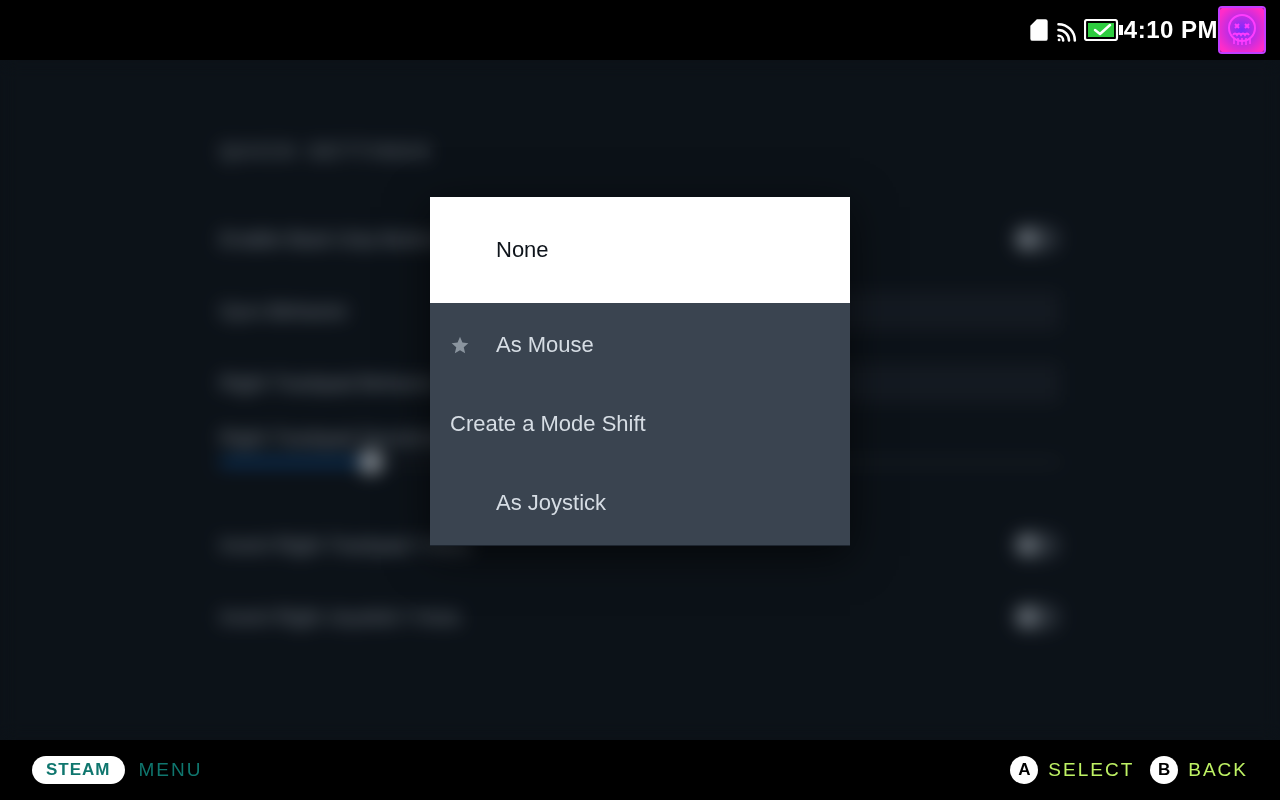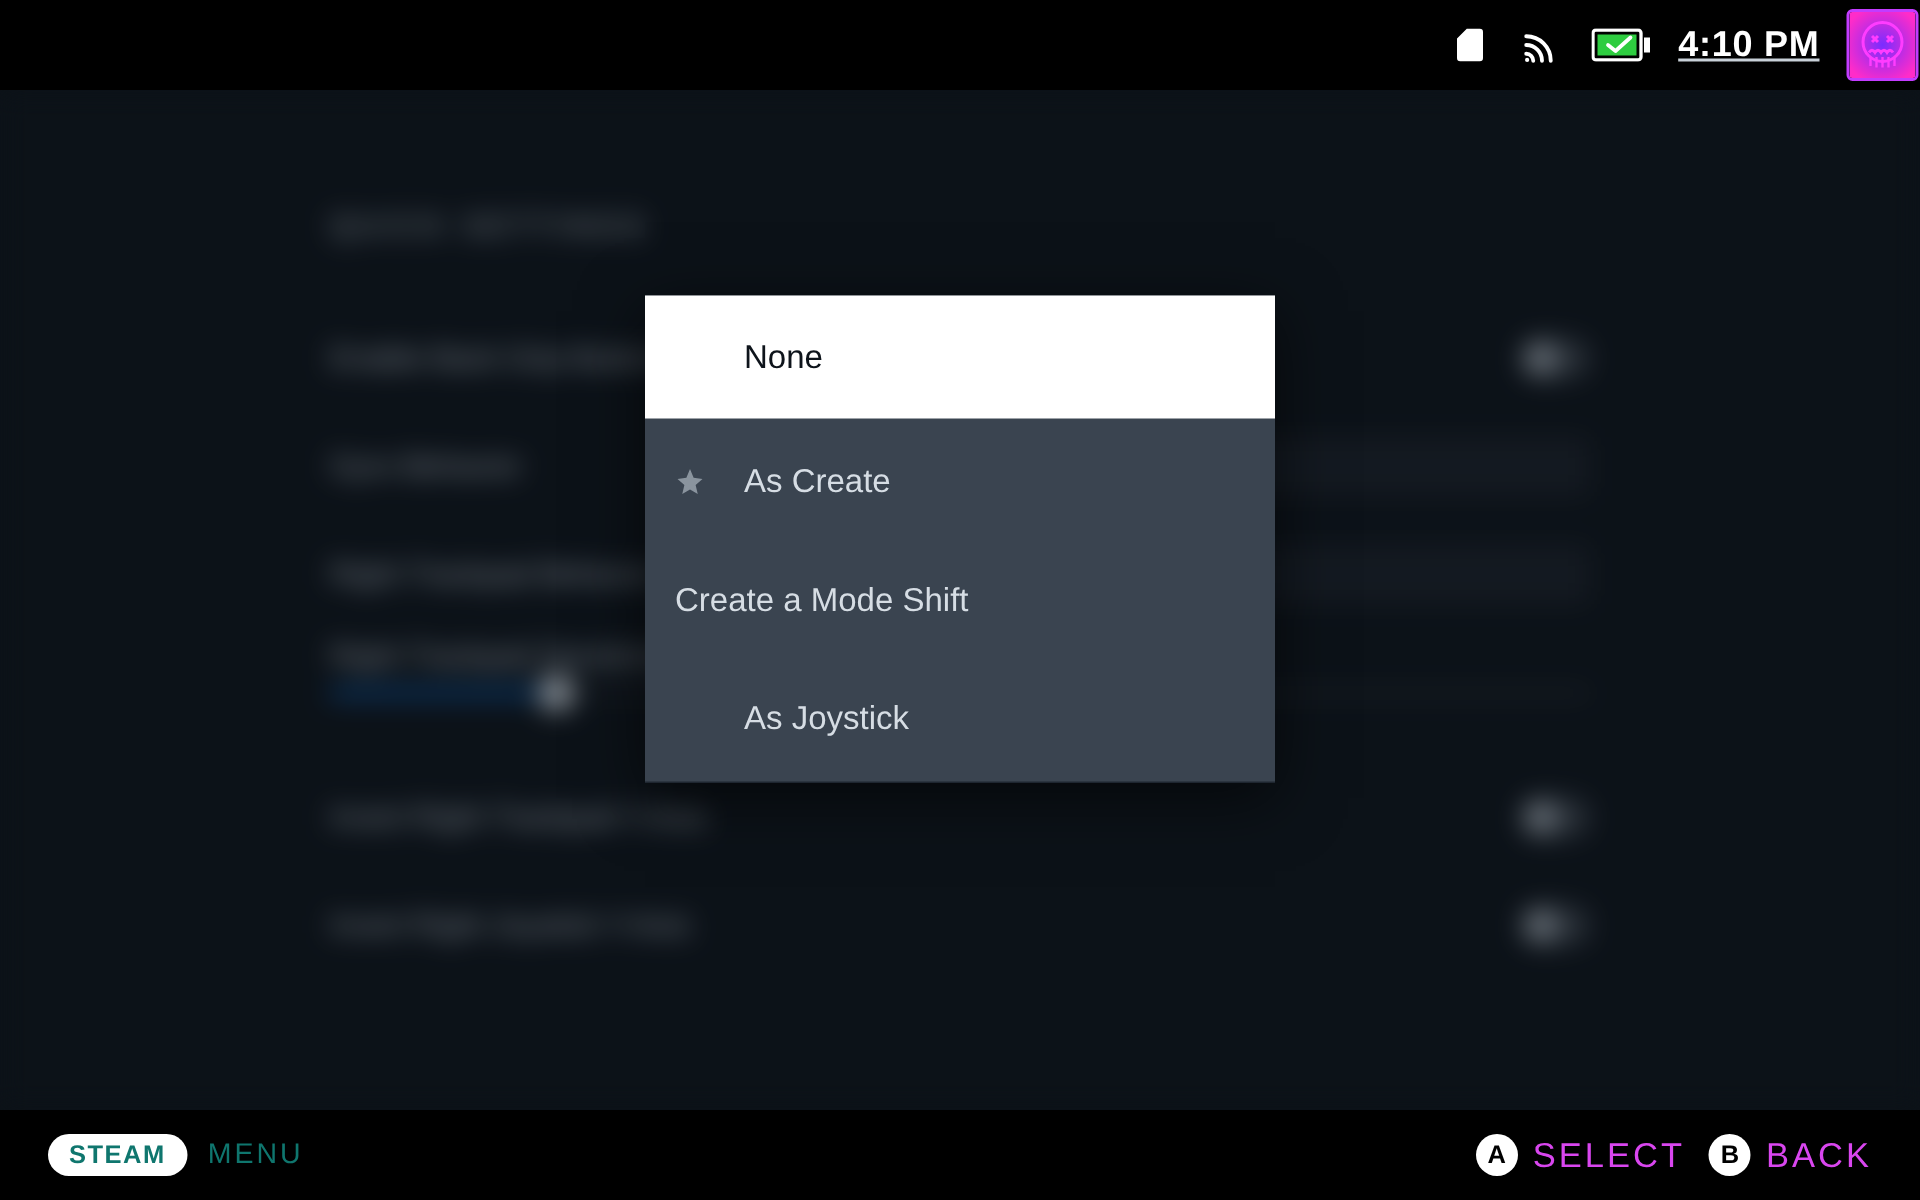--- a/index.html
+++ b/index.html
@@ -14,24 +14,22 @@
 
   
   .statusbar {
     position: absolute;
     top: 0; left: 0; right: 0;
     height: 60px;
     background: #000;
     display: flex;
     align-items: center;
     justify-content: flex-end;
-    padding: 0 1px 0 0;
-    gap: 18px;
+    padding: 0 14px 0 0;
     z-index: 3;
-    text-decoration: underline;
   }
   .status-ico { width: 30px; height: 30px; display:flex; align-items:center; justify-content:center; }
   .clock { font-size: 24px; font-weight: 600; color:#fff; letter-spacing:.5px; }
   .avatar {
     width: 48px; height: 48px;
     border: 2px solid #c23cff;
     border-radius: 4px;
     overflow:hidden;
     display:flex; align-items:center; justify-content:center;
   }
@@ -119,21 +117,21 @@
     padding:4px 14px; border-radius:14px;
   }
   .bb-menu{ font-size:19px; letter-spacing:2px; color:#0f766e; font-weight:500;}
   .bb-right{ display:flex; align-items:center; gap:16px; }
   .btn-hint{ display:flex; align-items:center; gap:10px; }
   .circle{
     width:28px; height:28px; border-radius:50%;
     background:#fff; color:#000; font-weight:800; font-size:17px;
     display:flex; align-items:center; justify-content:center;
   }
-  .hint-label{ font-size:23px; letter-spacing:2px; color:#d946ef; font-weight:500;}
+  .hint-label{ font-size:19px; letter-spacing:2px; color:#bef264; font-weight:500;}
 
   svg { display:block; }
 </style>
 </head>
 <body>
 
 <div class="statusbar">
   <div class="status-ico">
     <svg width="26" height="26" viewBox="0 0 24 24" fill="#fff">
         <path d="M18 2h-8L4 8v12a2 2 0 0 0 2 2h12a2 2 0 0 0 2-2V4a2 2 0 0 0-2-2zm-6 4h2V3h-2v3zm3 0h2V3h-2v3zM9 6h2V3H9v3z"></path>
@@ -204,30 +202,30 @@
     </div>
     <div class="bg-row">
       <span>Invert Right Joystick Y-Axis</span>
       <div class="bg-toggle"></div>
     </div>
   </div>
 </div>
 <div class="dim"></div>
 
 <div class="modal">
-  <div class="modal-item selected" style="height:82px">
+  <div class="modal-item selected" style="height:106px">
     <span class="lbl">None</span>
   </div>
   <div class="modal-item" style="height:84px">
     <span class="star">
       <svg width="20" height="20" viewBox="0 0 24 24" fill="#8a949e">
           <path d="M12 2l2.9 6.9L22 10l-5.5 4.7L18.2 22 12 18.3 5.8 22l1.7-7.3L2 10l7.1-1.1z"></path>
         </svg>
     </span>
-    <span class="lbl">As Create</span>
+    <span class="lbl">As Mouse</span>
   </div>
   <div class="modal-item small flush">
     <span class="lbl">Create a Mode Shift</span>
   </div>
   <div class="modal-item nostar" style="height:84px">
     <span class="lbl">As Joystick</span>
   </div>
   <div class="modal-sep"></div>
 </div>
 

